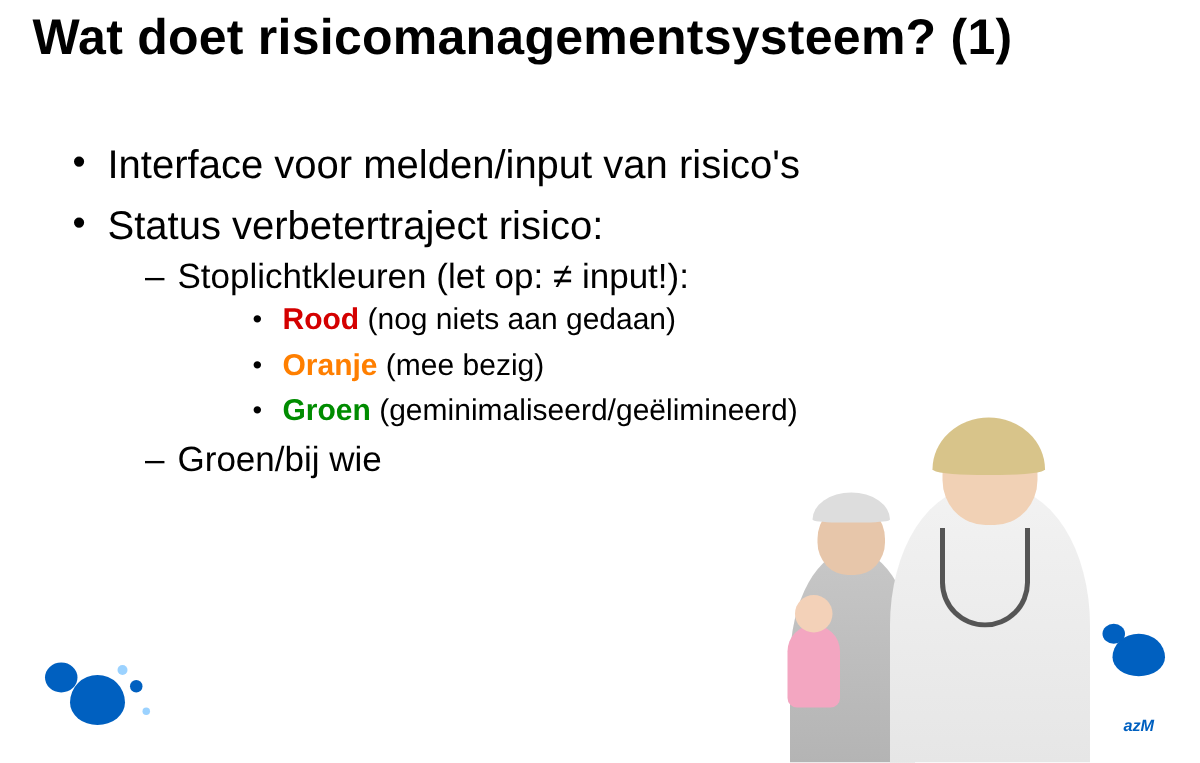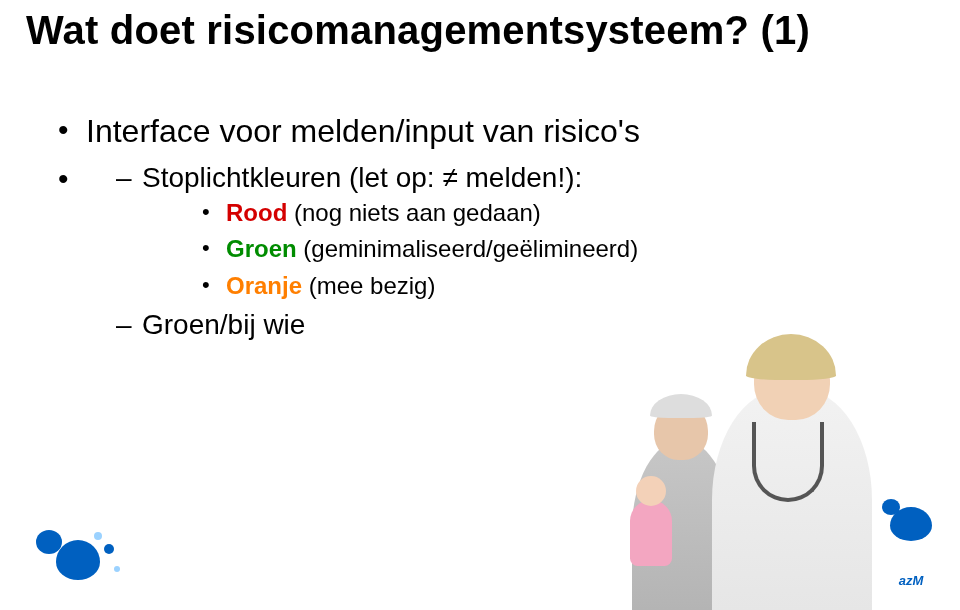--- a/index.html
+++ b/index.html
@@ -277,27 +277,28 @@
 <body>
 
 <div class="slide">
 
   <div class="title">Wat doet risicomanagementsysteem? (1)</div>
 
   <div class="body">
     <ul class="lvl1">
       <li><span>Interface voor melden/input van risico's</span></li>
       <li>
+        <span>Status verbetertraject risico:</span>
         <ul class="lvl2">
           <li>
-            <span>Stoplichtkleuren (let op: </span><span class="neq">≠</span><span> melden!):</span>
+            <span>Stoplichtkleuren (let op: </span><span class="neq">≠</span><span> input!):</span>
             <ul class="lvl3">
               <li><span class="red">Rood</span><span> (nog niets aan gedaan)</span></li>
+              <li><span class="orange">Oranje</span><span> (mee bezig)</span></li>
               <li><span class="green">Groen</span><span> (geminimaliseerd/geëlimineerd)</span></li>
-              <li><span class="orange">Oranje</span><span> (mee bezig)</span></li>
             </ul>
           </li>
           <li><span>Groen/bij wie</span></li>
         </ul>
       </li>
     </ul>
   </div>
 
   <div class="people">
     <div class="man-body"></div>

